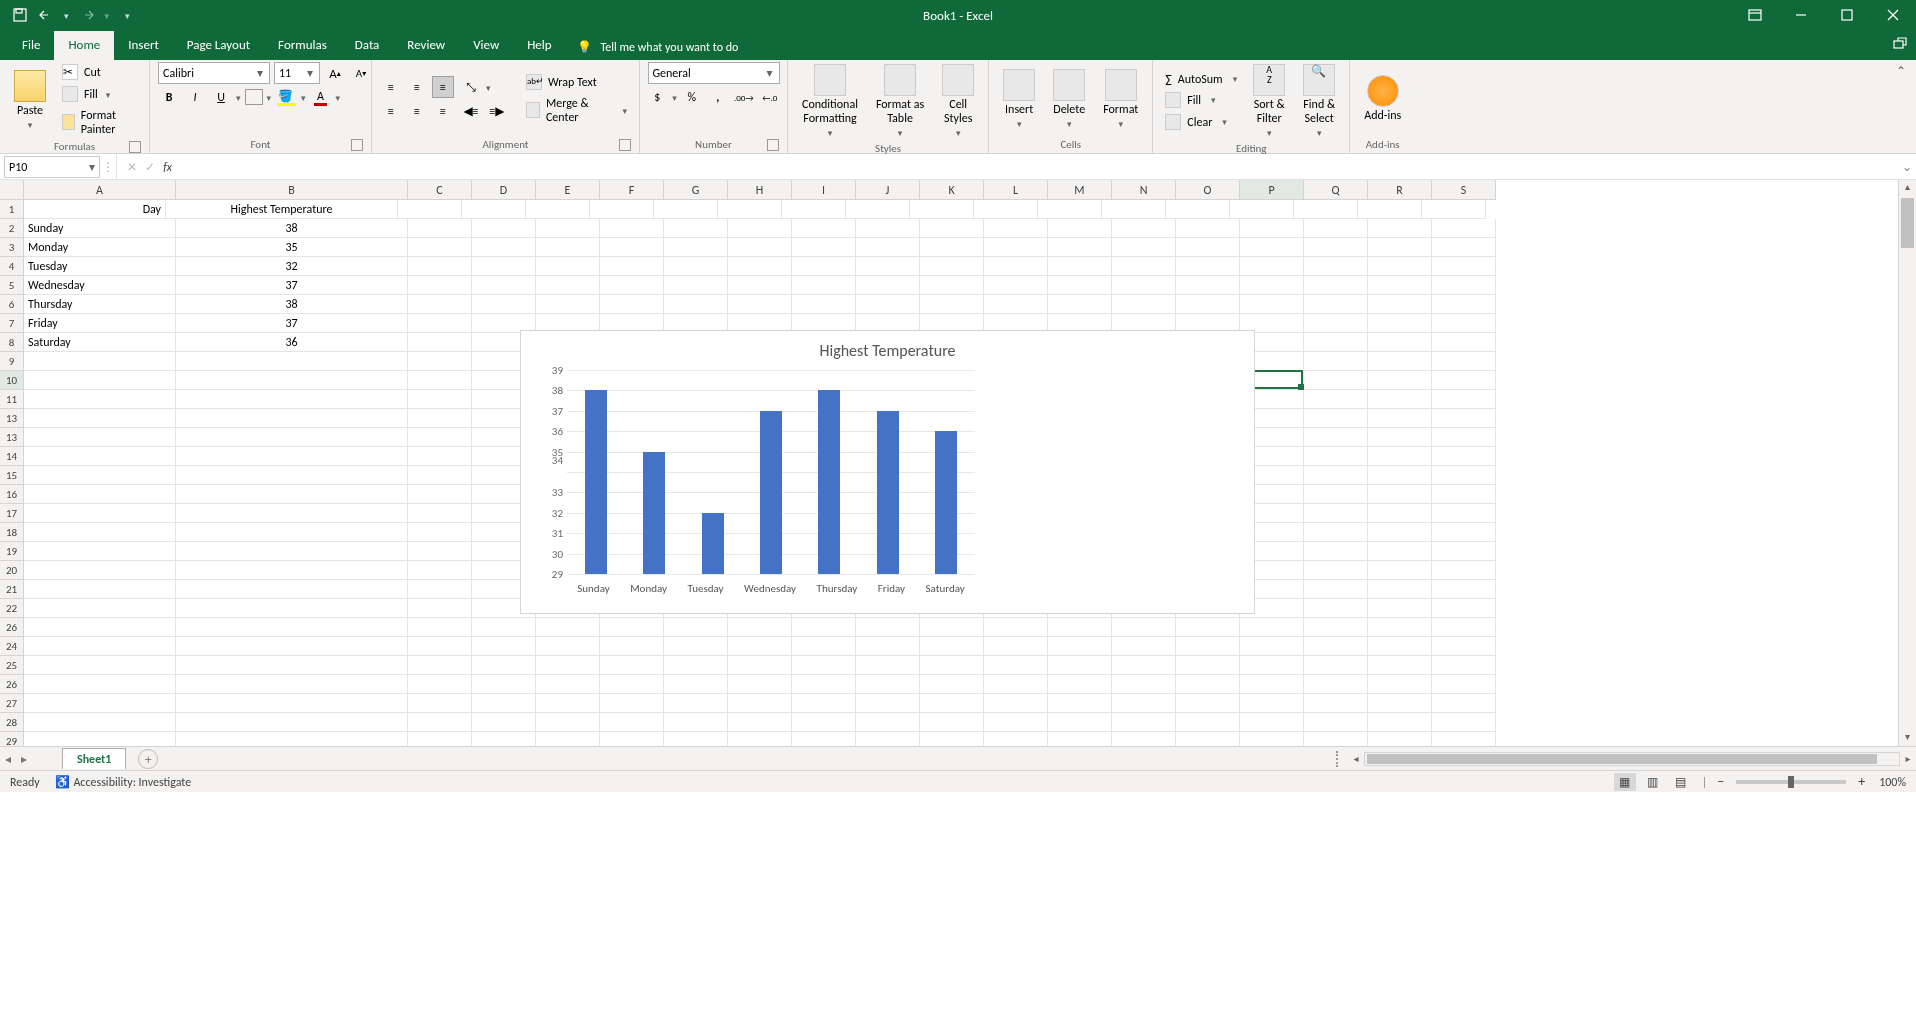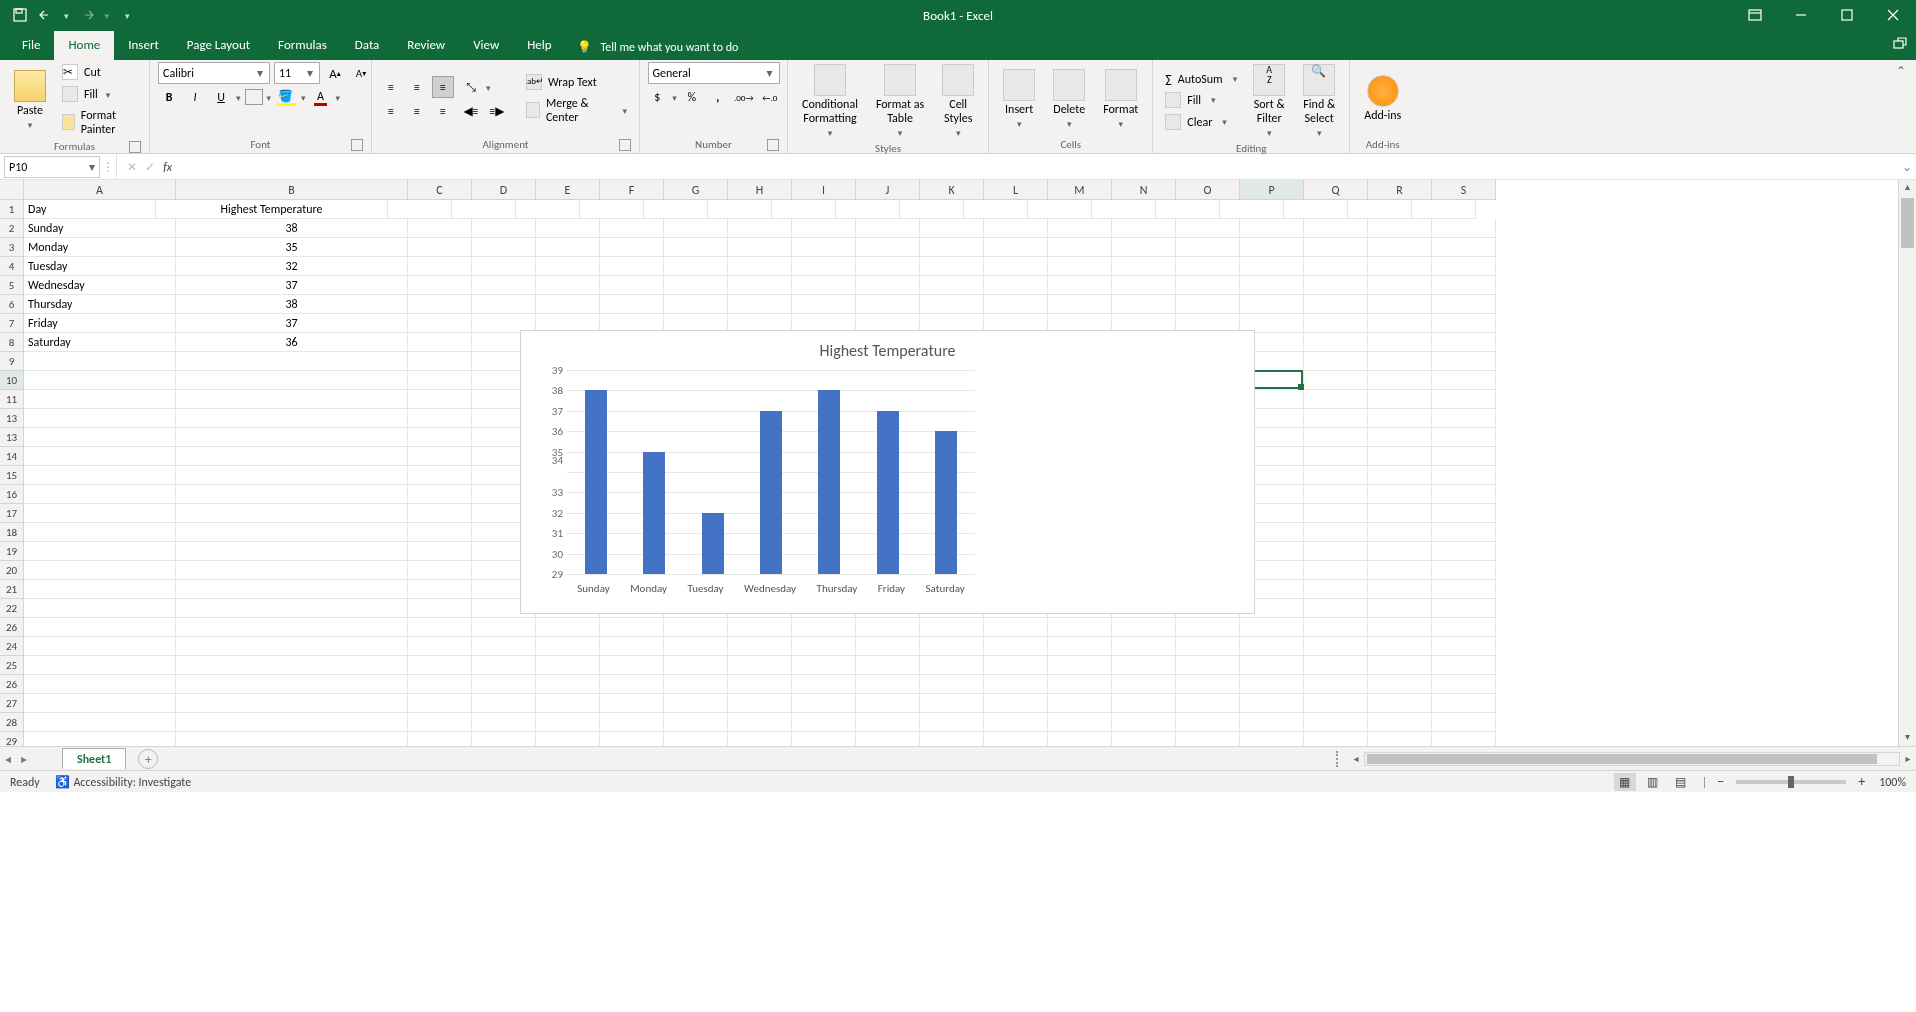--- a/index.html
+++ b/index.html
@@ -448,21 +448,21 @@
       <div class="rh">26</div>
       <div class="rh">24</div>
       <div class="rh">25</div>
       <div class="rh">26</div>
       <div class="rh">27</div>
       <div class="rh">28</div>
       <div class="rh">29</div>
     </div>
   <div class="cells" id="cells">
       <div class="cellrow">
-        <div class="cell" style="width: 132px; text-align: left;">Day</div>
+        <div class="cell" style="width: 142px; text-align: right;">Day</div>
         <div class="cell" style="width: 232px; text-align: center;">Highest Temperature</div>
         <div class="cell" style="width: 64px;"></div>
         <div class="cell" style="width: 64px;"></div>
         <div class="cell" style="width: 64px;"></div>
         <div class="cell" style="width: 64px;"></div>
         <div class="cell" style="width: 64px;"></div>
         <div class="cell" style="width: 64px;"></div>
         <div class="cell" style="width: 64px;"></div>
         <div class="cell" style="width: 64px;"></div>
         <div class="cell" style="width: 64px;"></div>

